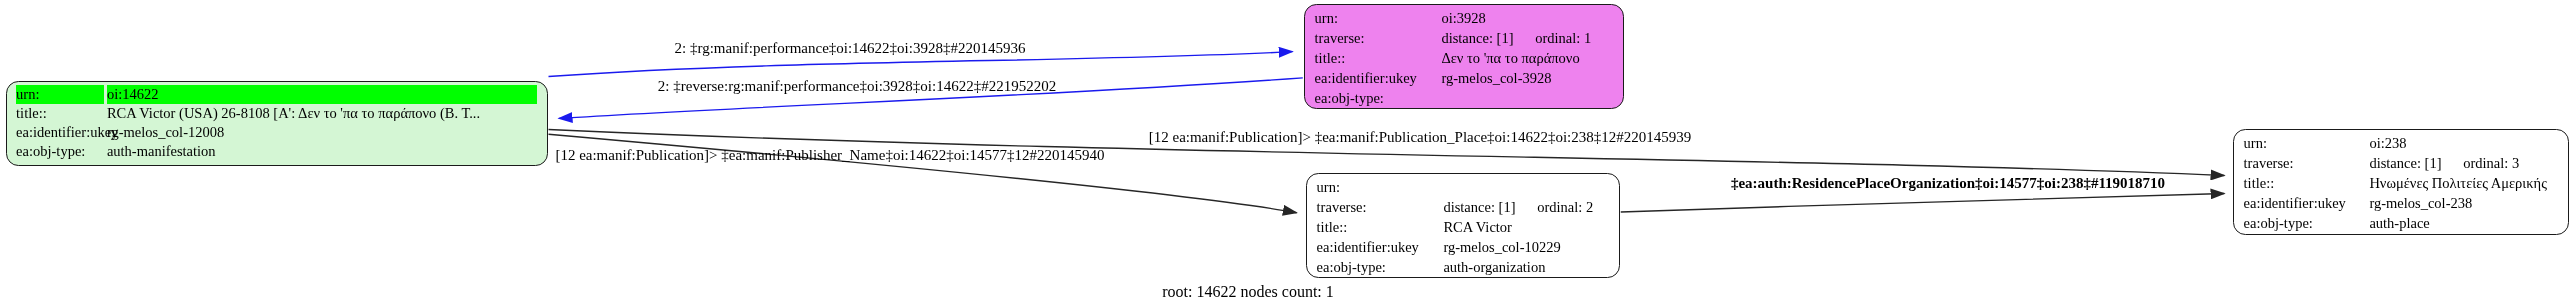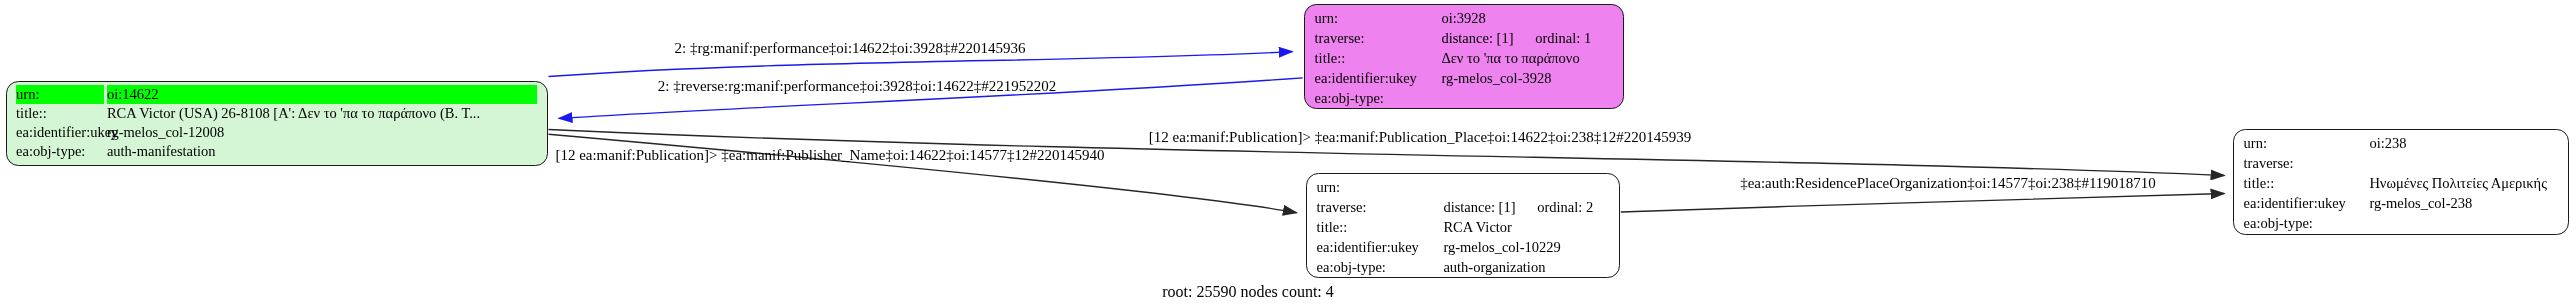--- a/index.html
+++ b/index.html
@@ -142,36 +142,38 @@
     </div>
   </div>
 
   <div class="node n3">
     <div class="row">
       <span class="k">urn:</span>
       <span class="v">oi:238</span>
     </div>
     <div class="row">
       <span class="k">traverse:</span>
+      <span class="v">distance: [1]      ordinal: 3</span>
     </div>
     <div class="row">
       <span class="k">title::</span>
       <span class="v">Ηνωμένες Πολιτείες Αμερικής</span>
     </div>
     <div class="row">
       <span class="k">ea:identifier:ukey</span>
       <span class="v">rg-melos_col-238</span>
     </div>
     <div class="row">
       <span class="k">ea:obj-type:</span>
+      <span class="v">auth-place</span>
     </div>
   </div>
 
   <div class="edge-label" style="left:850px;top:40px;">2: ‡rg:manif:performance‡oi:14622‡oi:3928‡#220145936</div>
   <div class="edge-label" style="left:857px;top:78px;">2: ‡reverse:rg:manif:performance‡oi:3928‡oi:14622‡#221952202</div>
   <div class="edge-label" style="left:1420px;top:129px;">[12 ea:manif:Publication]&gt; ‡ea:manif:Publication_Place‡oi:14622‡oi:238‡12#220145939</div>
   <div class="edge-label" style="left:830px;top:147px;">[12 ea:manif:Publication]&gt; ‡ea:manif:Publisher_Name‡oi:14622‡oi:14577‡12#220145940</div>
-  <div class="edge-label" style="left:1948px;top:175px;">‡ea:auth:ResidencePlaceOrganization‡oi:14577‡oi:238‡#119018710</div>
+  <div class="edge-label" style="left:1948px;top:175px;font-weight:bold;">‡ea:auth:ResidencePlaceOrganization‡oi:14577‡oi:238‡#119018710</div>
 
-  <div class="footer-label" style="left:1248px;top:283px;">root: 25590 nodes count: 4</div>
+  <div class="footer-label" style="left:1248px;top:283px;">root: 14622 nodes count: 1</div>
 
 </div>
 
 
 </body></html>

